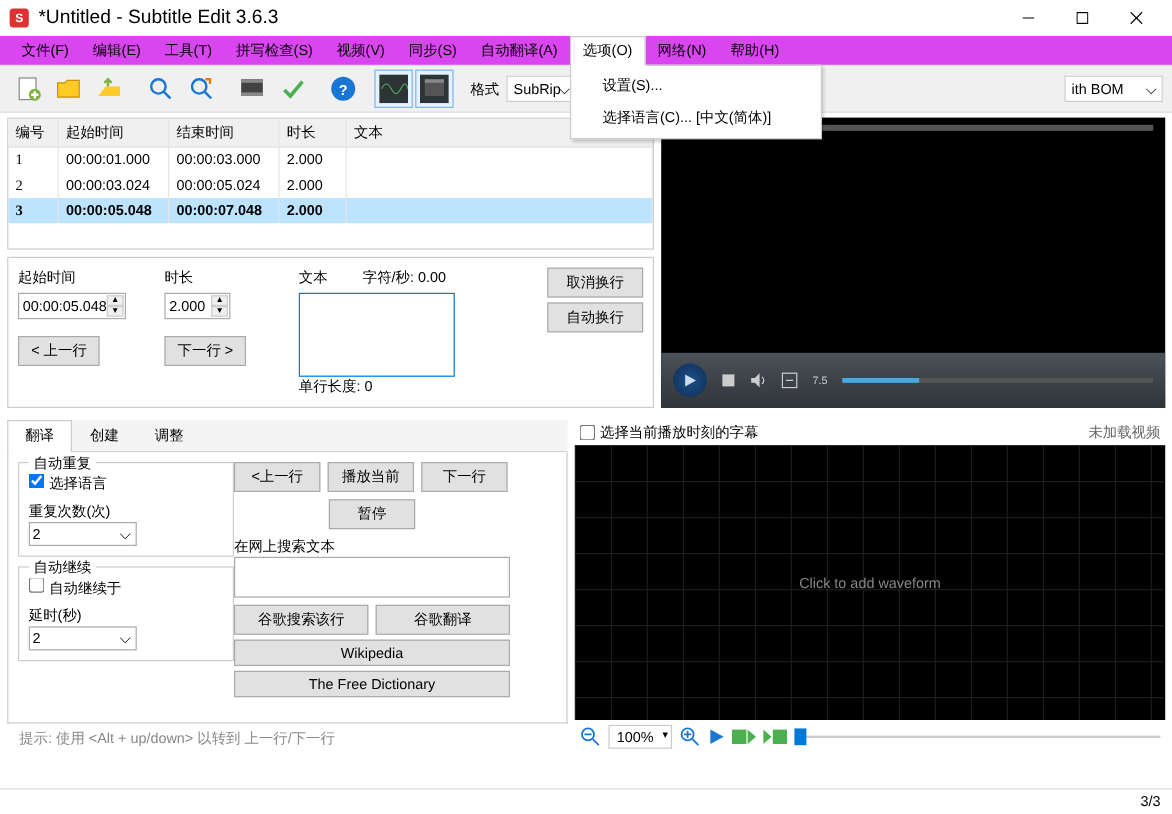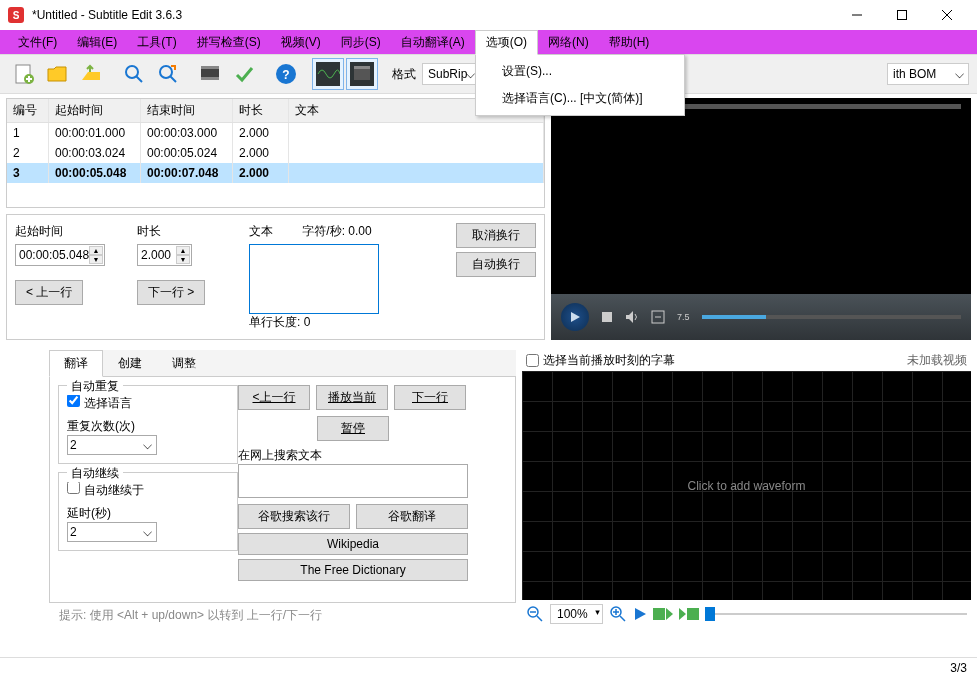--- a/index.html
+++ b/index.html
@@ -1,20 +1,20 @@
 <!DOCTYPE html>
 <html><head>
 <meta charset="utf-8">
 <style>
 * { box-sizing: border-box; margin: 0; padding: 0; font-family: "Microsoft YaHei", "Segoe UI", sans-serif; font-size: 12px; }
 body { background: #fff; width: 977px; height: 678px; overflow: hidden; position: relative; }
 
 .titlebar { height: 30px; display: flex; align-items: center; padding: 0 8px; background: #fff; }
 .app-icon { width: 16px; height: 16px; background: #e03131; border-radius: 3px; margin-right: 8px; display:flex;align-items:center;justify-content:center;color:#fff;font-weight:bold;font-size:10px; }
-.title-text { flex: 1; font-size: 12px; }
+.title-text { flex: 1; font-size: 16px; }
 .win-controls { display: flex; }
 .win-btn { width: 45px; height: 30px; display: flex; align-items: center; justify-content: center; cursor: pointer; }
 
 .menubar { height: 24px; display: flex; align-items: center; padding: 0 8px; background: #d946ef; position: relative; }
 .menu-item { padding: 3px 10px; cursor: pointer; }
 .menu-item.open { background: #fff; border: 1px solid #ccc; border-bottom: 1px solid #fff; position: relative; z-index: 20; }
 
 .dropdown { position: absolute; top: 54px; left: 475px; background: #fff; border: 1px solid #ccc; box-shadow: 2px 2px 3px rgba(0,0,0,0.2); z-index: 15; min-width: 210px; padding: 3px 2px; }
 .dropdown-item { padding: 5px 24px; cursor: pointer; }
 
@@ -25,21 +25,21 @@
 .tool-select { border: 1px solid #ccc; background: #fff; padding: 2px 18px 2px 5px; height: 22px; position:relative; display:flex; align-items:center; }
 .tool-select::after { content: "⌵"; position: absolute; right: 4px; }
 
 .main-area { display: flex; height: 250px; padding: 4px 6px; gap: 6px; }
 .left-col { flex: 1; display: flex; flex-direction: column; gap: 6px; }
 .right-col { width: 420px; background: #000; position: relative; }
 
 .sub-table { border: 1px solid #ccc; flex: 1; background: #fff; }
 .table-head { display: flex; background: #f0f0f0; border-bottom: 1px solid #e0e0e0; }
 .th, .td { padding: 3px 6px; border-right: 1px solid #e5e5e5; }
-.col0 { width: 42px; } .col1 { width: 92px; } .col2 { width: 92px; } .col3 { width: 56px; } .col4 { flex: 1; }
+.col0 { width: 42px; font-family: Liberation Serif, serif; } .col1 { width: 92px; } .col2 { width: 92px; } .col3 { width: 56px; } .col4 { flex: 1; }
 .table-row { display: flex; }
 .table-row.sel { background: #bde3ff; font-weight: bold; }
 
 .edit-panel { border: 1px solid #ccc; padding: 8px; display: flex; gap: 12px; background: #fff; }
 .ep-left { width: 110px; }
 .ep-mid { width: 100px; }
 .ep-text { flex: 1; }
 .ep-btns { width: 80px; display:flex; flex-direction:column; gap:4px; }
 .lbl { margin-bottom: 4px; display: block; }
 .spin { border: 1px solid #aaa; padding: 3px; width: 90px; background:#fff; position:relative; }
@@ -47,36 +47,36 @@
 .spin-up{top:1px;} .spin-dn{bottom:1px;}
 .btn { border: 1px solid #aaa; background: #e1e1e1; padding: 3px 10px; cursor: pointer; text-align:center; }
 .textarea { border: 1px solid #0078d7; background:#fff; height: 70px; width: 130px; }
 
 .video-controls { position:absolute; bottom:0; left:0; right:0; height:46px; background: linear-gradient(#4a5258,#2f3438); display:flex; align-items:center; padding: 0 10px; gap:12px; }
 .play-btn { width:28px; height:28px; border-radius:50%; background: radial-gradient(#1e4f8a,#0d2d52); display:flex;align-items:center;justify-content:center; }
 .vid-slider { flex:1; height:4px; background:#555; position:relative; }
 .vid-slider .prog { position:absolute; left:0; top:0; bottom:0; width:25%; background:#4aa8e0; }
 .vid-track { position:absolute; top:6px; left:10px; right:10px; height:5px; background:#555; }
 
-.lower { display:flex; padding: 6px; gap:6px; height: 290px; margin-left: 43px; }
+.lower { display:flex; padding: 6px; gap:6px; height: 290px; }
 .lower-left { width: 467px; display:flex; flex-direction:column; }
 .lower-right { flex:1; display:flex; flex-direction:column; }
 
 .tabs { display:flex; border-bottom: 1px solid #ccc; background:#f4f4f4; }
 .tab { padding: 4px 14px; cursor:pointer; border: 1px solid transparent; border-bottom:none; }
 .tab.active { background:#fff; border-color:#ccc; border-bottom:1px solid #fff; margin-bottom:-1px; }
 
 .tab-content { border:1px solid #ccc; border-top:none; flex:1; padding:8px; display:flex; background:#fff; }
 .group { border:1px solid #ccc; padding:8px; position:relative; margin-bottom:8px; }
 .group-title { position:absolute; top:-8px; left:8px; background:#fff; padding:0 4px; }
 .check { margin-right:4px; }
 .select { border:1px solid #aaa; padding:2px; width:90px; background:#fff; position:relative; }
 .select::after { content:"⌵"; position:absolute; right:4px; }
 
-.nav-btns { display:flex; gap:6px; margin-bottom:6px;text-decoration:underline; }
+.nav-btns { display:flex; gap:6px; margin-bottom:6px; }
 .nav-btns .btn { width:72px; }
 .search-input { border:1px solid #aaa; background:#fff; height:34px; width:230px; margin-bottom:6px; }
 .wide-btn { width:230px; margin-bottom:4px; }
 
 .wave-header { display:flex; align-items:center; padding:2px 4px; }
 .wave-check { margin-right:4px; }
 .wave-status { margin-left:auto; color:#666; }
 .waveform { flex:1; background:#000; position:relative; display:flex;align-items:center;justify-content:center; color:#888; }
 .wave-grid { position:absolute; inset:0; background-image: linear-gradient(#222 1px, transparent 1px), linear-gradient(90deg, #222 1px, transparent 1px); background-size: 30px 30px; }
 .wave-text { position:relative; z-index:1; }

